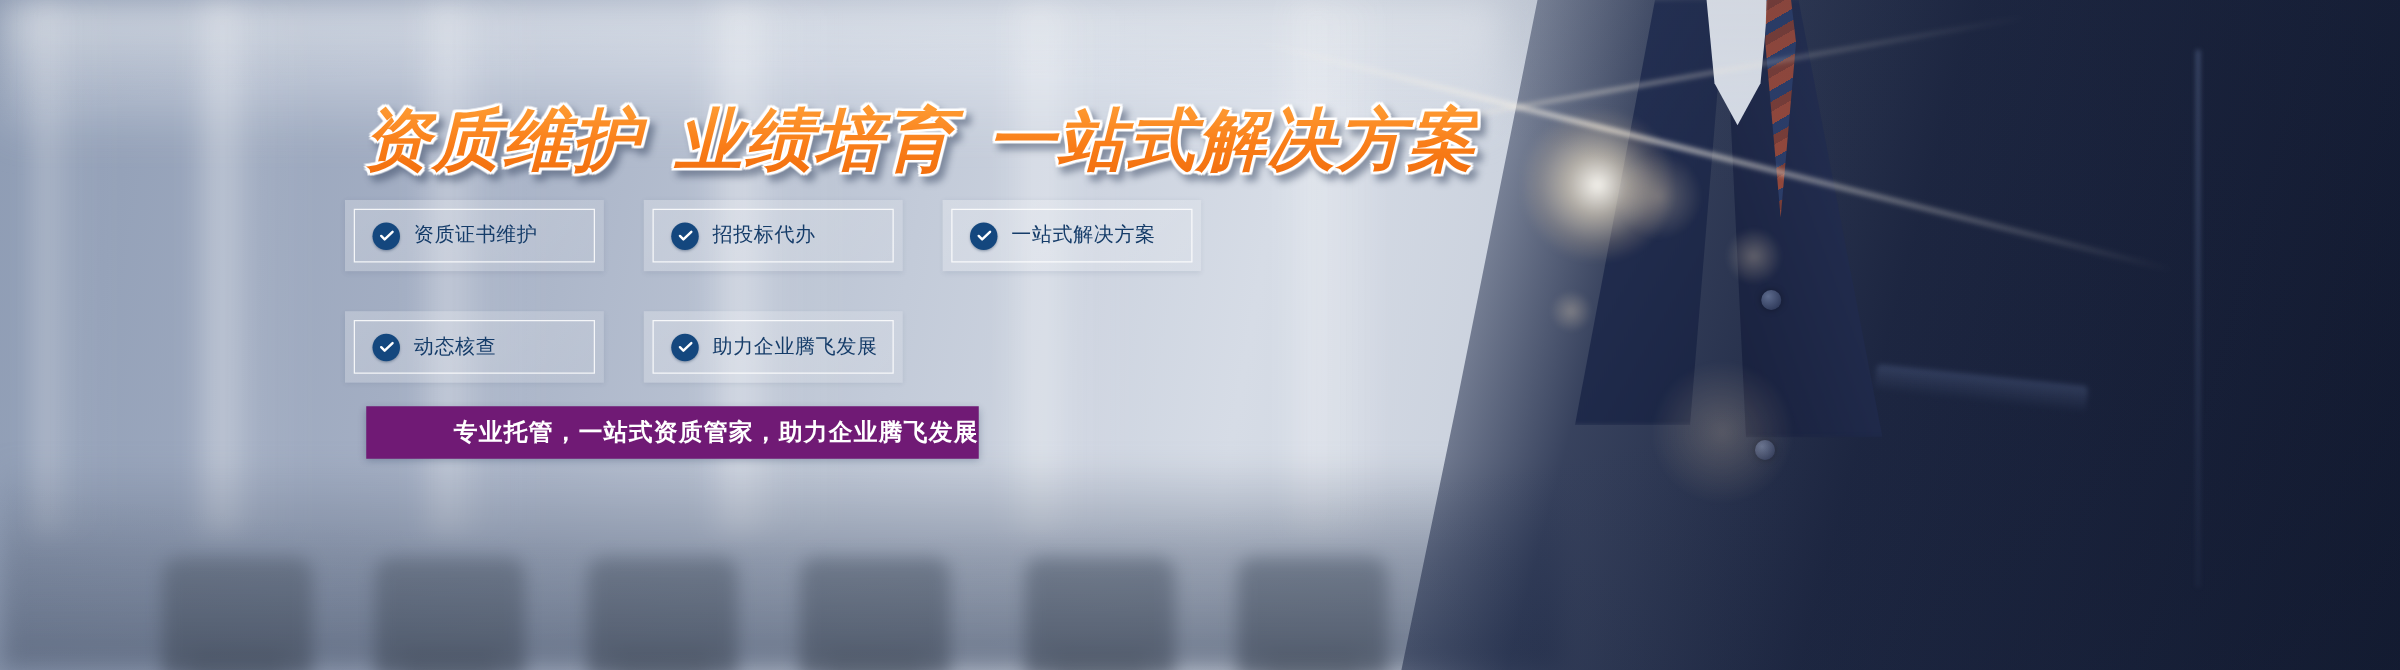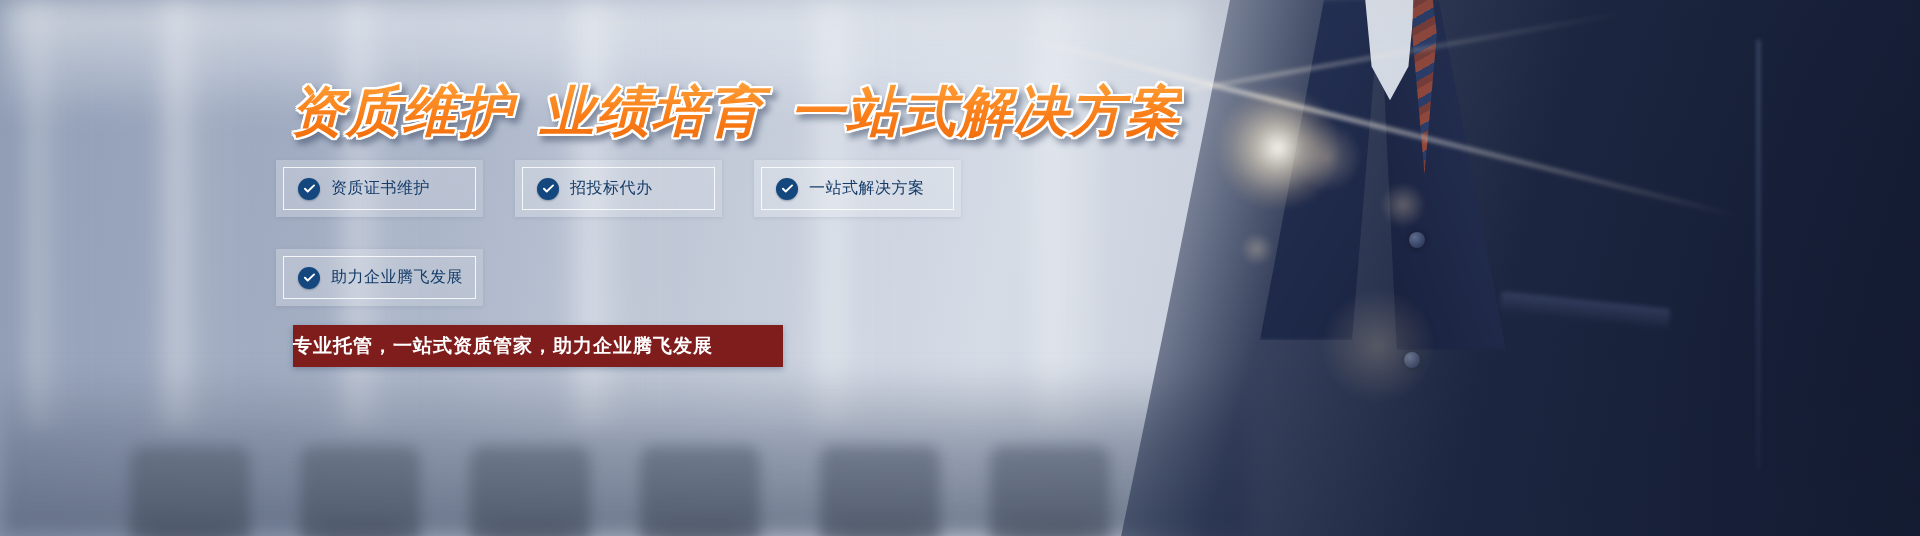--- a/index.html
+++ b/index.html
@@ -184,22 +184,22 @@
   .cell-label {
     font-size:16px; color:#153c69; font-weight:400;
     white-space:nowrap; letter-spacing:.5px;
   }
   
   .grid .c3 { width:207px; }
 
   .tagline {
     position:absolute; left:293px; top:325px;
     width:490px; height:42px;
-    background:#7f1d1d;
-    display:flex; align-items:center; justify-content:flex-start;
+    background:#701a75;
+    display:flex; align-items:center; justify-content:flex-end;
     box-shadow:0 2px 6px rgba(20,45,80,.3);
   }
   .tagline span {
     color:#ffffff; font-size:19px; font-weight:700; letter-spacing:1px; white-space:nowrap;
   }
 </style>
 </head>
 <body>
 
 <div class="banner">
@@ -273,20 +273,30 @@
         <div class="cell-inner">
           <span class="check">
             <svg width="13" height="13" viewBox="0 0 16 16">
                 <path d="M2.4 8.3l3.4 3.4L13.6 4.2" fill="none" stroke="#ffffff" stroke-width="2.4" stroke-linecap="round" stroke-linejoin="round"></path>
               </svg>
           </span>
           <span class="cell-label">一站式解决方案</span>
         </div>
       </div>
 
+      <div class="cell">
+        <div class="cell-inner">
+          <span class="check">
+            <svg width="13" height="13" viewBox="0 0 16 16">
+                <path d="M2.4 8.3l3.4 3.4L13.6 4.2" fill="none" stroke="#ffffff" stroke-width="2.4" stroke-linecap="round" stroke-linejoin="round"></path>
+              </svg>
+          </span>
+          <span class="cell-label">动态核查</span>
+        </div>
+      </div>
 
       <div class="cell c3">
         <div class="cell-inner">
           <span class="check">
             <svg width="13" height="13" viewBox="0 0 16 16">
                 <path d="M2.4 8.3l3.4 3.4L13.6 4.2" fill="none" stroke="#ffffff" stroke-width="2.4" stroke-linecap="round" stroke-linejoin="round"></path>
               </svg>
           </span>
           <span class="cell-label">助力企业腾飞发展</span>
         </div>

